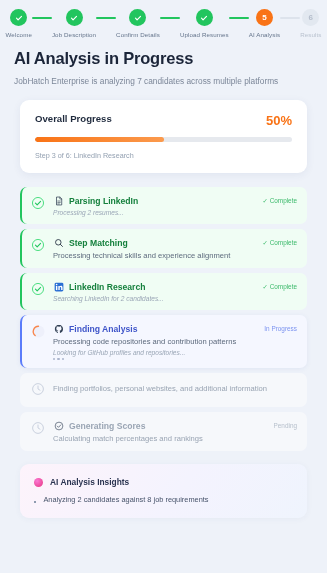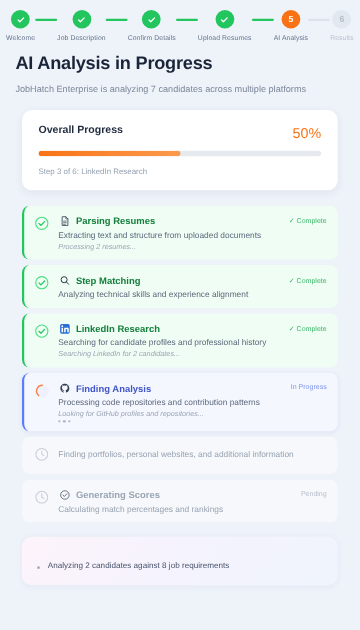--- a/index.html
+++ b/index.html
@@ -40,21 +40,21 @@
   .subtitle { margin-top: 8px; font-size: 8.3px; color: #7c8799; }
 
   
   .progress-card {
     margin: 14px 20px 0 20px; background: #fff; border-radius: 9px;
     padding: 13px 15px 13px 15px;
     box-shadow: 0 2px 8px rgba(40,60,110,.07);
   }
   .progress-top { display: flex; justify-content: space-between; }
   .progress-title { font-size: 9.6px; font-weight: bold; color: #1f2a3d; }
-  .progress-pct { font-size: 13px; font-weight: normal; color: #f97316; }
+  .progress-pct { font-size: 13px; font-weight: bold; color: #f97316; }
   .progress-track {
     margin-top: 9px; height: 5px; width: 100%;
     background: #e6e9ee; border-radius: 4px; overflow: hidden;
   }
   .progress-fill {
     height: 100%; border-radius: 4px;
     background: linear-gradient(90deg,#f97316 0%, #fb9a4d 100%);
   }
   .progress-step { margin-top: 9px; font-size: 7.2px; color: #93a0b1; }
 
@@ -179,24 +179,23 @@
           </svg>
         </div>
         <div class="scard-body">
           <div class="scard-row1">
             <span class="scard-icon">
               <svg width="10" height="10" viewBox="0 0 24 24">
                 <path d="M6 2.5h8l4.5 4.5v14.5H6z" fill="none" stroke="#334155" stroke-width="1.8" stroke-linejoin="round"></path>
                 <path d="M14 2.6V7.2h4.4M9 12h6M9 15.5h6M9 19h4" fill="none" stroke="#334155" stroke-width="1.5" stroke-linecap="round"></path>
               </svg>
             </span>
-            <span class="scard-name complete">Parsing Resumes</span>
+            <span class="scard-name complete">Parsing LinkedIn</span>
             <span class="scard-badge complete">✓ Complete</span>
           </div>
-          <div class="scard-desc">Extracting text and structure from uploaded documents</div>
           <div class="scard-detail">Processing 2 resumes...</div>
         </div>
       </div>
       <div class="scard complete">
         <div class="scard-status">
           <svg width="14" height="14" viewBox="0 0 24 24">
             <circle cx="12" cy="12" r="9.5" fill="none" stroke="#4ade80" stroke-width="1.7"></circle>
             <path d="M7.6 12.3l3 3 5.8-6" fill="none" stroke="#22c55e" stroke-width="1.9" stroke-linecap="round" stroke-linejoin="round"></path>
           </svg>
         </div>
@@ -204,21 +203,21 @@
           <div class="scard-row1">
             <span class="scard-icon">
               <svg width="10" height="10" viewBox="0 0 24 24">
                 <circle cx="10.3" cy="10.3" r="6.6" fill="none" stroke="#1e293b" stroke-width="2"></circle>
                 <path d="M15.3 15.3l5 5" fill="none" stroke="#1e293b" stroke-width="2" stroke-linecap="round"></path>
               </svg>
             </span>
             <span class="scard-name complete">Step Matching</span>
             <span class="scard-badge complete">✓ Complete</span>
           </div>
-          <div class="scard-desc">Analyzing technical skills and experience alignment</div>
+          <div class="scard-desc">Processing technical skills and experience alignment</div>
         </div>
       </div>
       <div class="scard complete">
         <div class="scard-status">
           <svg width="14" height="14" viewBox="0 0 24 24">
             <circle cx="12" cy="12" r="9.5" fill="none" stroke="#4ade80" stroke-width="1.7"></circle>
             <path d="M7.6 12.3l3 3 5.8-6" fill="none" stroke="#22c55e" stroke-width="1.9" stroke-linecap="round" stroke-linejoin="round"></path>
           </svg>
         </div>
         <div class="scard-body">
@@ -227,21 +226,20 @@
               <svg width="10" height="10" viewBox="0 0 24 24">
                 <rect x="1.5" y="1.5" width="21" height="21" rx="3.5" fill="#2a6fd4"></rect>
                 <rect x="4.6" y="9.4" width="3.4" height="10" fill="#fff"></rect>
                 <circle cx="6.3" cy="6" r="2" fill="#fff"></circle>
                 <path d="M10.4 9.4h3.2v1.5c.6-1 1.7-1.8 3.3-1.8 2.5 0 3.6 1.6 3.6 4.4v5.9h-3.4v-5.2c0-1.4-.5-2.2-1.7-2.2-1.1 0-1.7.8-1.7 2.2v5.2h-3.3z" fill="#fff"></path>
               </svg>
             </span>
             <span class="scard-name complete">LinkedIn Research</span>
             <span class="scard-badge complete">✓ Complete</span>
           </div>
-          <div class="scard-desc">Searching for candidate profiles and professional history</div>
           <div class="scard-detail">Searching LinkedIn for 2 candidates...</div>
         </div>
       </div>
       <div class="scard inprogress">
         <div class="scard-status">
           <svg width="15" height="15" viewBox="0 0 24 24">
             <circle cx="12" cy="12" r="9.6" fill="#eef0fb"></circle>
             <path d="M12 3.6a8.4 8.4 0 0 0-5.3 14.9" fill="none" stroke="#f9854a" stroke-width="2.1" stroke-linecap="round"></path>
           </svg>
         </div>
@@ -292,20 +290,24 @@
             </span>
             <span class="scard-name pending">Generating Scores</span>
             <span class="scard-badge pending">Pending</span>
           </div>
           <div class="scard-desc pending">Calculating match percentages and rankings</div>
         </div>
       </div>
     </div>
 
   <div class="insights">
+    <div class="insights-head">
+      <span class="insights-dot"></span>
+      <span class="insights-title">AI Analysis Insights</span>
+    </div>
     <ul class="insights-list" id="insights-list">
         <li>
           <span class="ibullet"></span>
           <span class="itext">Analyzing 2 candidates against 8 job requirements</span>
         </li>
       </ul>
   </div>
 
 </div>
 

